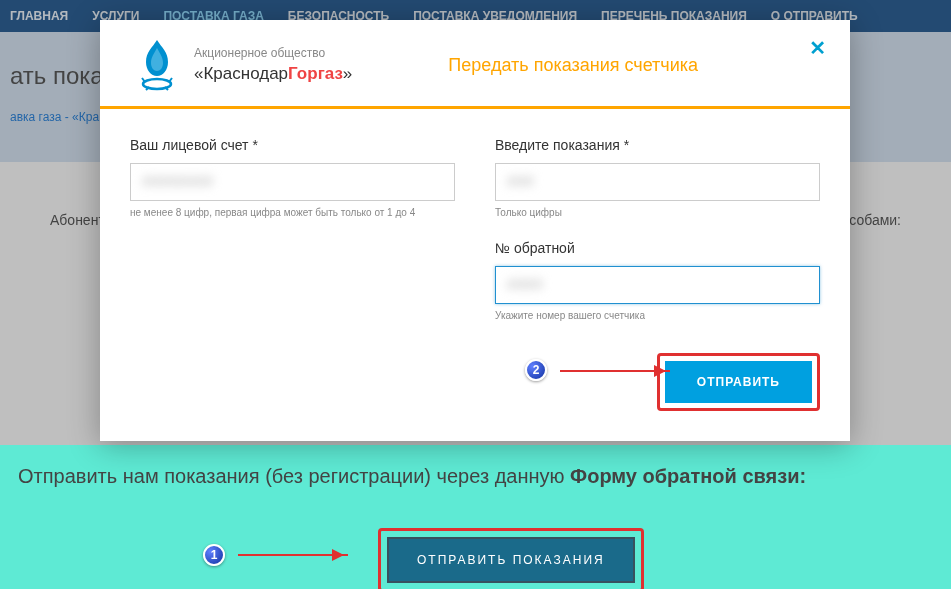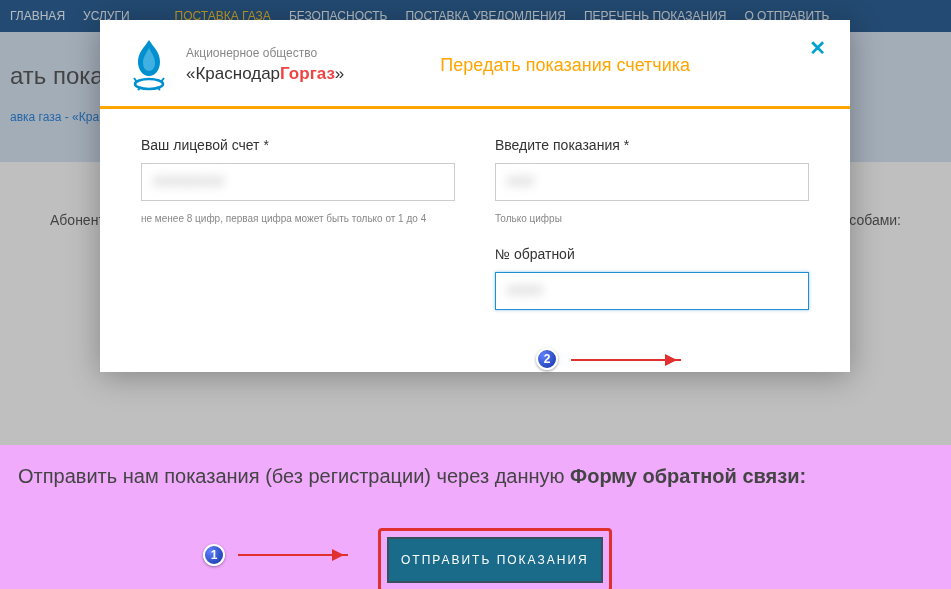--- a/index.html
+++ b/index.html
@@ -10,27 +10,27 @@
       overflow: hidden;
       position: relative;
       background: #fff;
     }
     .nav-bar {
       background: #003d7a;
       height: 32px;
       display: flex;
       align-items: center;
       padding: 0 10px;
-      gap: 18px;
+      gap: 24px;
       color: #fff;
       font-size: 12px;
-      font-weight: normal;
+      font-weight: bold;
     }
     .nav-item { color: #e0e8f0; white-space: nowrap; }
-    .nav-item.active { color: #eab308; margin-left: 27px; }
+    .nav-item.active { color: #7dd3fc; }
     .header-back {
       background: #c5d5e5;
       height: 130px;
       padding: 30px 10px 10px;
       color: #333;
     }
     .header-title { font-size: 24px; color: #333; margin-bottom: 20px; }
     .breadcrumb { font-size: 12px; color: #0066cc; }
     .content-back {
       background: #f0f0f0;
@@ -48,21 +48,21 @@
     .send-outer {
       border: 3px solid #e03030;
       border-radius: 4px;
       padding: 6px;
       display: inline-block;
     }
     .send-btn {
       background: #1a6a8a;
       color: #fff;
       border: 2px solid #38515f;
-      padding: 14px 12px;
+      padding: 14px 28px;
       font-size: 12px;
       letter-spacing: 2px;
       cursor: pointer;
     }
     .badge {
       position: absolute;
       width: 22px;
       height: 22px;
       border-radius: 50%;
       background: radial-gradient(circle at 30% 30%, #6080ff, #1030a0);
@@ -100,21 +100,21 @@
       top: 20px;
       left: 100px;
       width: 750px;
       background: #fff;
       box-shadow: 0 4px 30px rgba(0,0,0,0.3);
       padding: 0;
     }
     .modal-header {
       display: flex;
       align-items: center;
-      padding: 18px 26px 14px;
+      padding: 18px 34px 14px;
       position: relative;
     }
     .logo-flame {
       width: 46px;
       height: 54px;
       margin-right: 14px;
     }
     .company-wrap { flex: 0 0 auto; }
     .company-sub { font-size: 12px; color: #888; margin-bottom: 4px; }
     .company-name { font-size: 17px; color: #333; }
@@ -132,21 +132,21 @@
       font-size: 20px;
       font-weight: bold;
       cursor: pointer;
     }
     .yellow-divider {
       height: 3px;
       background: #ffa500;
       margin: 0 0 28px;
     }
     .modal-body {
-      padding: 0 41px 30px;
+      padding: 0 30px 30px;
     }
     .form-grid {
       display: flex;
       gap: 40px;
     }
     .form-col { flex: 1; }
     .form-group { margin-bottom: 22px; }
     .form-label {
       font-size: 14px;
       color: #333;
@@ -161,21 +161,21 @@
       color: #ccc;
     }
     .form-input.yellow { background: #fffbc0; }
     .form-input.focused {
       border: 1px solid #2090d0;
       box-shadow: 0 0 3px rgba(32,144,208,0.5);
     }
     .form-hint {
       font-size: 10px;
       color: #888;
-      margin-top: 12px;
+      margin-top: 6px;
     }
     .blurred {
       filter: blur(5px);
       color: #bbb !important;
     }
     .modal-footer {
       display: flex;
       justify-content: flex-end;
       align-items: center;
       position: relative;
@@ -197,21 +197,21 @@
       cursor: pointer;
     }
     .badge-2 { position: absolute; left: 395px; top: 16px; }
     .arrow-2 { position: absolute; left: 430px; top: 27px; width: 110px; }
     .overlay-clear {
       position: absolute;
       top: 445px;
       left: 0;
       right: 0;
       bottom: 0;
-      background: #f0abfc;
+      background: #5eead4;
       padding: 20px 18px;
     }
   </style>
 </head>
 <body>
 
 <div class="nav-bar">
   <span class="nav-item">ГЛАВНАЯ</span>
   <span class="nav-item">УСЛУГИ</span>
   <span class="nav-item active">ПОСТАВКА ГАЗА</span>
@@ -280,21 +280,25 @@
         <div class="form-group">
           <label class="form-label">Введите показания *</label>
           <input class="form-input" value="" type="text" style="">
           <div style="position:relative;top:-28px;left:12px;height:0" class="blurred">###</div>
           <div class="form-hint">Только цифры</div>
         </div>
         <div class="form-group">
           <label class="form-label">№ обратной</label>
           <input class="form-input focused" value="" type="text" style="">
           <div style="position:relative;top:-28px;left:12px;height:0" class="blurred">####</div>
+          <div class="form-hint">Укажите номер вашего счетчика</div>
         </div>
       </div>
     </div>
     <div class="modal-footer">
       <div class="badge badge-2">2</div>
       <div class="arrow arrow-2"></div>
+      <div class="submit-outer">
+        <button class="submit-btn">ОТПРАВИТЬ</button>
+      </div>
     </div>
   </div>
 </div>
 
 </body></html>

